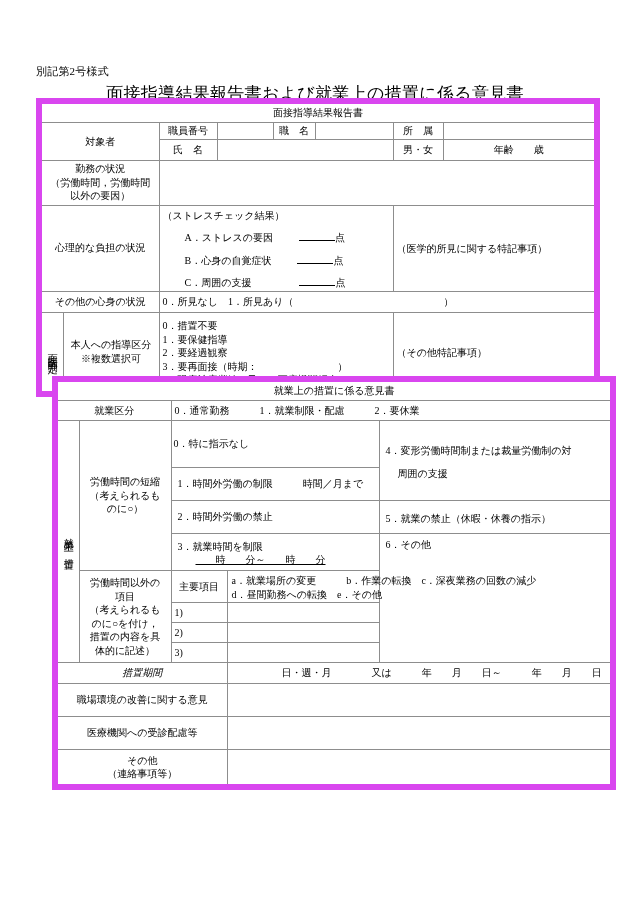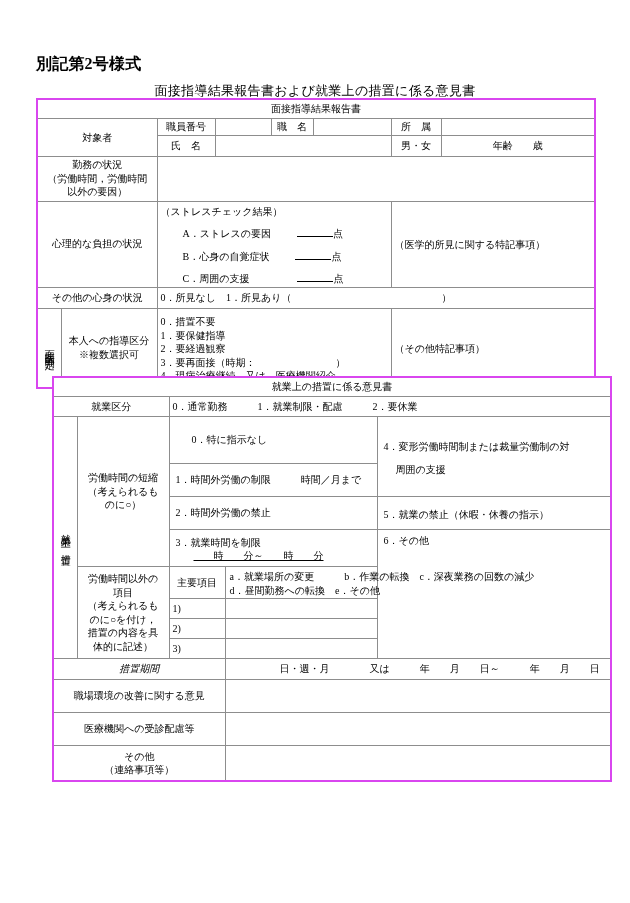--- a/index.html
+++ b/index.html
@@ -20,53 +20,52 @@
   .page {
     position: absolute;
     left: 0; top: 0;
     width: 630px;
     height: 903px;
     background: #fff;
   }
   .form-no {
     position: absolute;
     left: 36px;
-    top: 54px;
-    font-size: 16px;
+    top: 64px;
+    font-size: 11px;
     letter-spacing: 0.2px;
     white-space: nowrap;
-    font-weight: bold;
   }
   .doc-title {
     position: absolute;
     left: 0;
     top: 82px;
     width: 630px;
     text-align: center;
-    font-size: 13px;
+    font-size: 17px;
     letter-spacing: 0.3px;
     white-space: nowrap;
   }
   table.grid {
     position: absolute;
     border-collapse: collapse;
     table-layout: fixed;
     background: #fff;
   }
   table.grid td {
     border: 1px solid #8d8d8d;
     padding: 1px 3px;
     font-size: 10px;
     line-height: 1.35;
     vertical-align: middle;
     word-break: break-all;
   }
   
   table.grid {
-    border: 2px solid #d946ef;
+    border: 6px solid #d946ef;
   }
   .ctr { text-align: center; }
   .lft { text-align: left; }
   .mid { vertical-align: middle; }
   .top { vertical-align: top; }
   .nowrap { white-space: nowrap; }
 
   .vtext {
     writing-mode: vertical-rl;
     text-orientation: upright;
@@ -213,21 +212,21 @@
         <td class="ctr mid" rowspan="8" style="padding:0;">
           <span class="vwrap">
               <span class="vtext">就業上の措置</span>
             </span>
         </td>
         <td class="ctr mid tight" rowspan="4">
           <span class="blk">労働時間の短縮</span>
           <span class="blk">（考えられるも</span>
           <span class="blk">のに○）</span>
         </td>
-        <td class="lft mid" colspan="2" style="height:44px; padding-left:22px;">0．特に指示なし</td>
+        <td class="lft mid" colspan="2" style="height:44px; padding-left:2px;">0．特に指示なし</td>
         <td class="top lft" rowspan="2" style="padding-top:4px; padding-left:6px;">
           <span class="blk">4．変形労働時間制または裁量労働制の対</span>
           <span class="idt" style="padding-left:12px;">周囲の支援</span>
         </td>
       </tr>
 
       <tr>
         <td class="lft mid" colspan="2" style="height:30px; padding-left:6px;">1．時間外労働の制限　　　時間／月まで</td>
       </tr>
 

